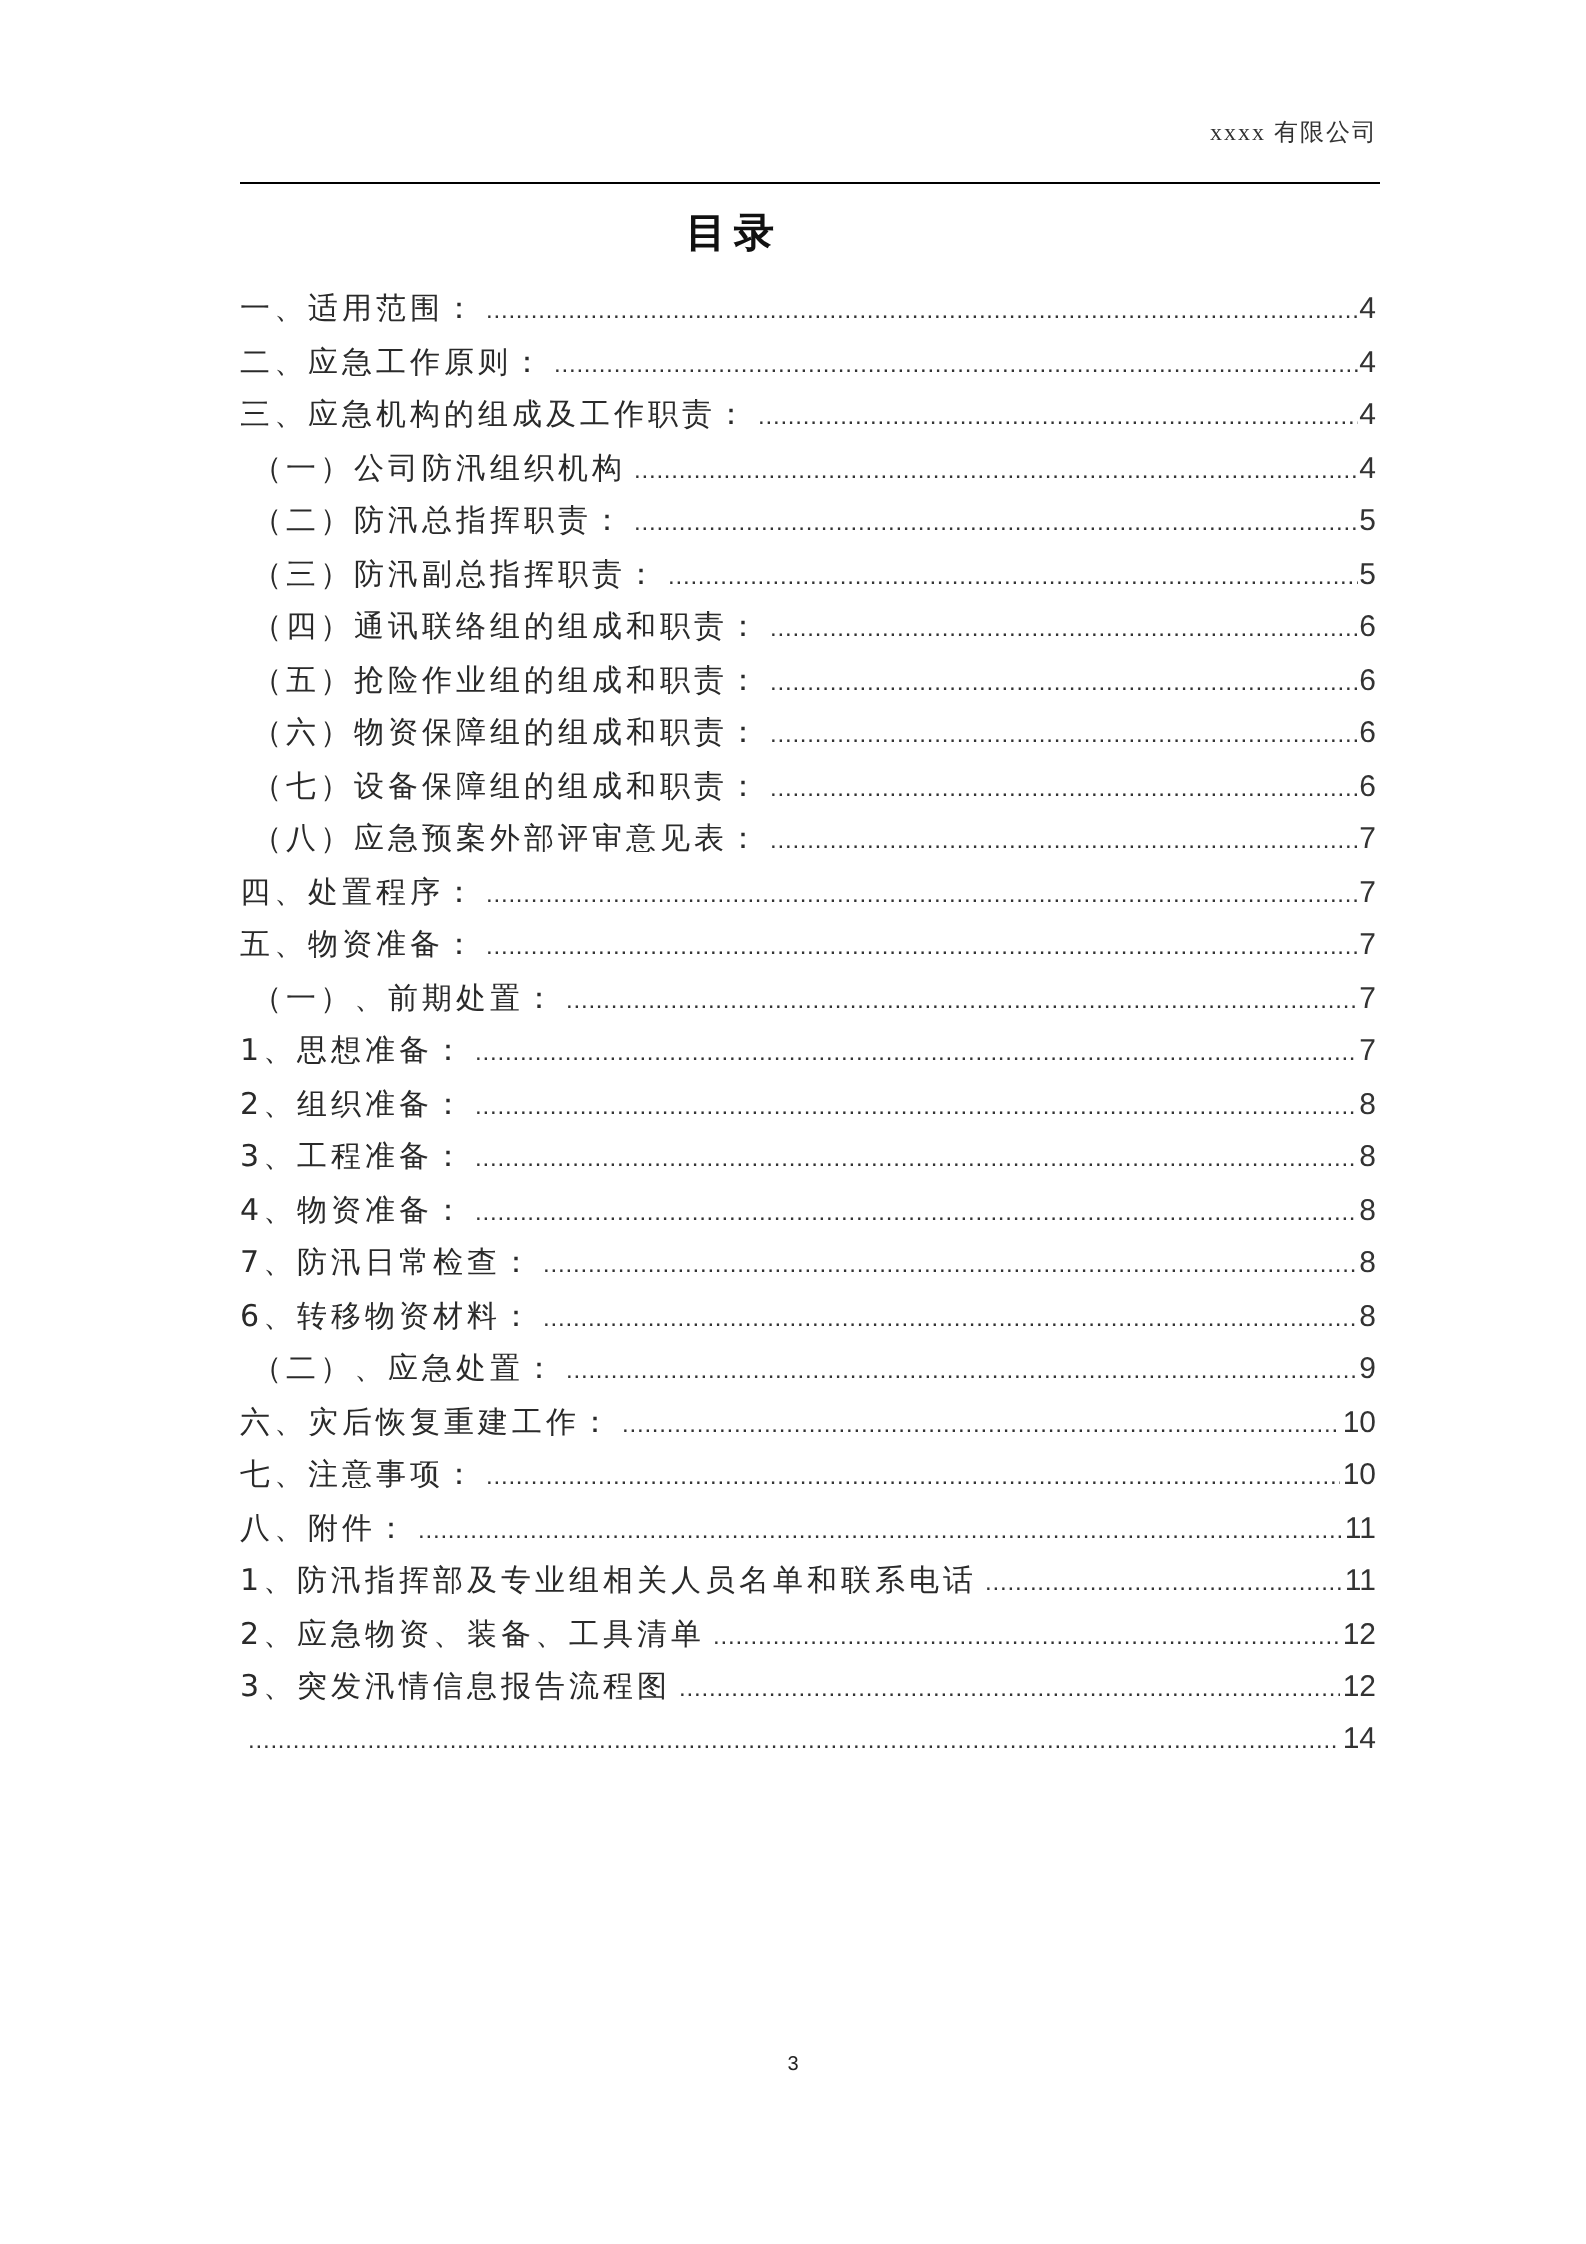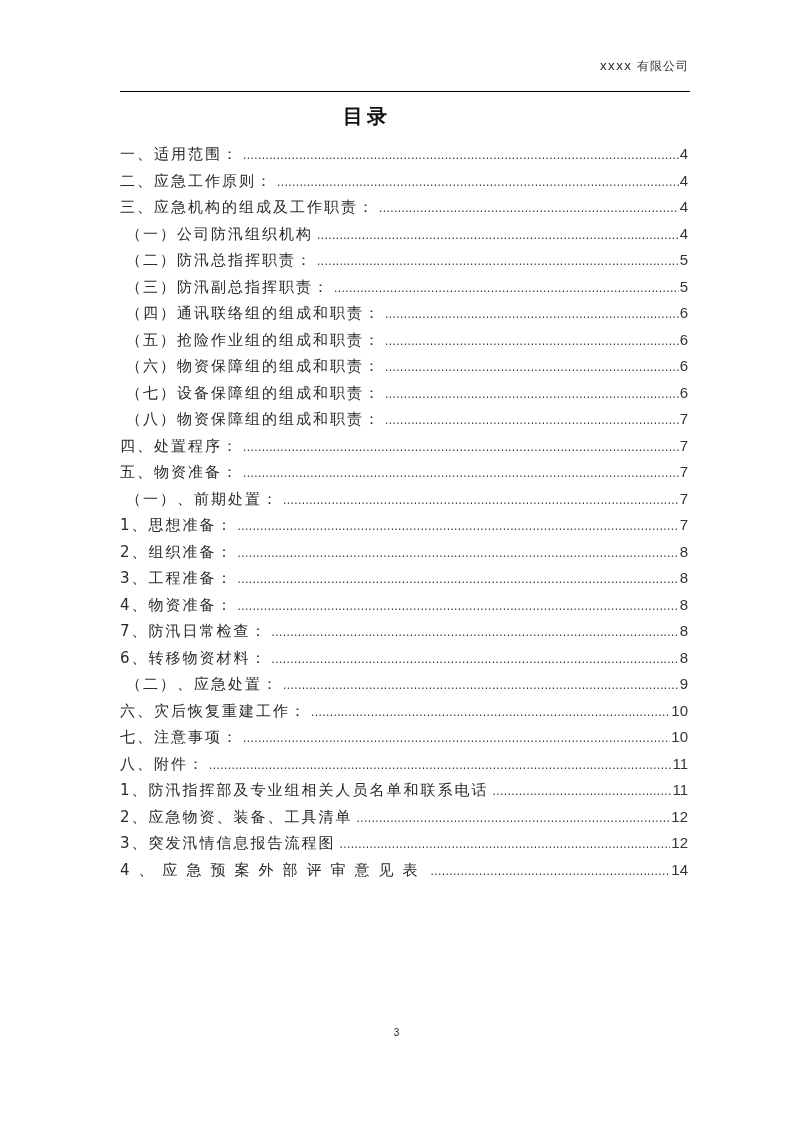--- a/index.html
+++ b/index.html
@@ -1,18 +1,18 @@
 <!DOCTYPE html>
 <html><head>
 <meta charset="utf-8">
 <style>
   html, body { margin: 0; padding: 0; background: #ffffff; }
   body { width: 793px; height: 1122px; position: relative; overflow: hidden;
          font-family: "DejaVu Sans", "Liberation Sans", sans-serif; color: #222; }
-  .header-company { position: absolute; right: 104px; top: 58px; font-size: 12px; color: #333; letter-spacing: 1px; }
+  .header-company { position: absolute; right: 104px; top: 58px; font-size: 12px; color: #333; letter-spacing: 1px; font-family: Liberation Serif, serif; }
   .header-rule { position: absolute; left: 120px; width: 570px; top: 91px; height: 0; border-top: 1.3px solid #000; }
   .toc-title { position: absolute; left: 0; width: 734px; top: 103px; text-align: center;
                font-size: 20px; font-weight: bold; letter-spacing: 4px; color: #111; }
   .toc { position: absolute; left: 120px; top: 141px; width: 568px; }
   .toc-row { display: flex; align-items: baseline; height: 26.5px; line-height: 26.5px;
              font-size: 15px; color: #2a2a2a; white-space: nowrap; }
   .toc-row.indent { padding-left: 6px; }
   .toc-label { flex: 0 0 auto; letter-spacing: 2px; }
   .toc-row.spaced .toc-label { letter-spacing: 9px; }
   .toc-leader { flex: 1 1 auto; overflow: hidden; margin: 0 1px 0 4px; color: #333;
@@ -75,21 +75,21 @@
       <span class="toc-label">（六）物资保障组的组成和职责：</span>
       <span class="toc-leader"></span>
       <span class="toc-page">6</span>
     </div>
   <div class="toc-row indent">
       <span class="toc-label">（七）设备保障组的组成和职责：</span>
       <span class="toc-leader"></span>
       <span class="toc-page">6</span>
     </div>
   <div class="toc-row indent">
-      <span class="toc-label">（八）物资保障组的组成和职责：</span>
+      <span class="toc-label">（八）应急预案外部评审意见表：</span>
       <span class="toc-leader"></span>
       <span class="toc-page">7</span>
     </div>
   <div class="toc-row">
       <span class="toc-label">四、处置程序：</span>
       <span class="toc-leader"></span>
       <span class="toc-page">7</span>
     </div>
   <div class="toc-row">
       <span class="toc-label">五、物资准备：</span>
@@ -160,19 +160,18 @@
       <span class="toc-label">2、应急物资、装备、工具清单</span>
       <span class="toc-leader"></span>
       <span class="toc-page">12</span>
     </div>
   <div class="toc-row">
       <span class="toc-label">3、突发汛情信息报告流程图</span>
       <span class="toc-leader"></span>
       <span class="toc-page">12</span>
     </div>
   <div class="toc-row spaced">
-      <span class="toc-label">4、应急预案外部评审意见表</span>
       <span class="toc-leader"></span>
       <span class="toc-page">14</span>
     </div>
 </div>
 
 <div class="page-number">3</div>
 
 </body></html>

